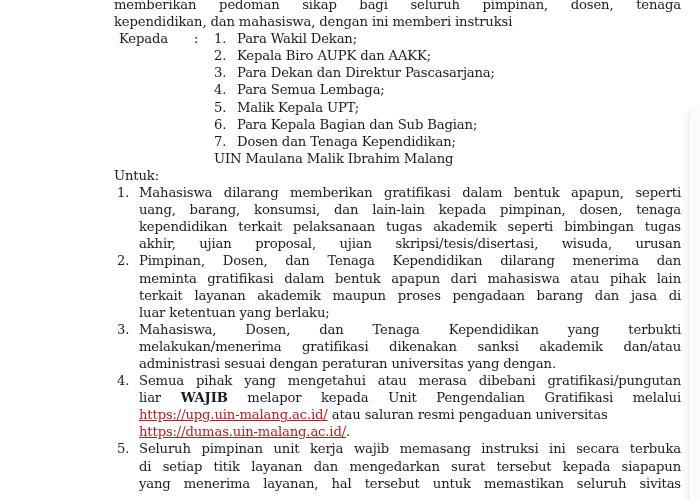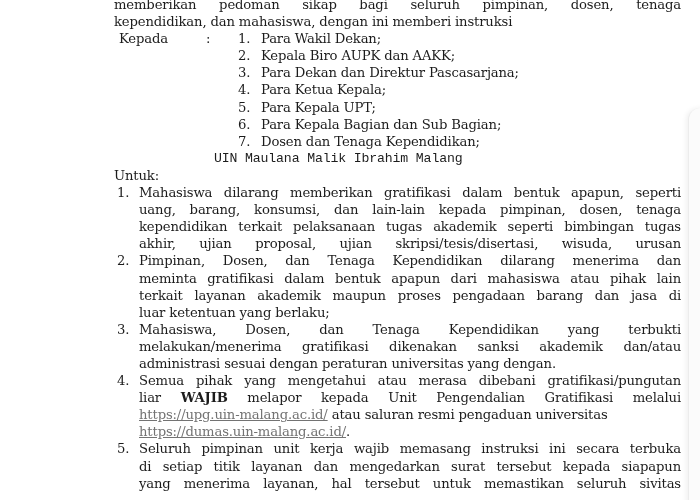--- a/index.html
+++ b/index.html
@@ -9,33 +9,33 @@
     font-family: "DejaVu Serif", "Liberation Serif", serif;
     color: #1c1c1c;
   }
   .page {
     position: absolute; left: 114px; top: 0px; width: 567px;
     font-size: 13.2px; line-height: 17.1px;
     letter-spacing: -0.15px;
   }
   .line { white-space: nowrap; }
   .justify { text-align: justify; text-align-last: justify; white-space: normal; }
-  .kepada-row { display: flex; gap: 12px; }
+  .kepada-row { display: flex; }
   .kepada-label { width: 75px; padding-left: 5px; }
   .kepada-colon { width: 20px; }
   .kepada-list { margin: 0; padding: 0; list-style: none; }
   .kepada-list li { display: flex; }
   .kepada-list .num { width: 23px; }
-  .kepada-footer { padding-left: 100px; font-family: Liberation Mono, monospace; }
+  .kepada-footer { padding-left: 100px; }
   .untuk-list { margin: 0; padding: 0; list-style: none; }
   .untuk-list li { display: flex; }
   .untuk-list .num { width: 22px; padding-left: 3px; flex-shrink: 0; }
   .untuk-list .body { flex: 1; }
   .untuk-list .body p { margin: 0; }
-  a.link { color: #737373; text-decoration: underline; margin-top: 20px; }
+  a.link { color: #b91c1c; text-decoration: underline; margin-top: 20px; }
   .strong { font-weight: bold; }
   .top-offset { margin-top: -4px; }
   .side-panel {
     position: absolute; left: 688px; top: 108px; width: 40px; height: 420px;
     background: #fbfbfb;
     border-left: 1px solid #ececec;
     border-top-left-radius: 12px;
     box-shadow: -2px 0 5px rgba(0,0,0,0.06);
   }
 </style>
@@ -58,25 +58,25 @@
       <li>
           <span class="num">2.</span>
           <span>Kepala Biro AUPK dan AAKK;</span>
         </li>
       <li>
           <span class="num">3.</span>
           <span>Para Dekan dan Direktur Pascasarjana;</span>
         </li>
       <li>
           <span class="num">4.</span>
-          <span>Para Ketua Kepala;</span>
+          <span>Para Semua Lembaga;</span>
         </li>
       <li>
           <span class="num">5.</span>
-          <span>Para Kepala UPT;</span>
+          <span>Malik Kepala UPT;</span>
         </li>
       <li>
           <span class="num">6.</span>
           <span>Para Kepala Bagian dan Sub Bagian;</span>
         </li>
       <li>
           <span class="num">7.</span>
           <span>Dosen dan Tenaga Kependidikan;</span>
         </li>
     </ul>

